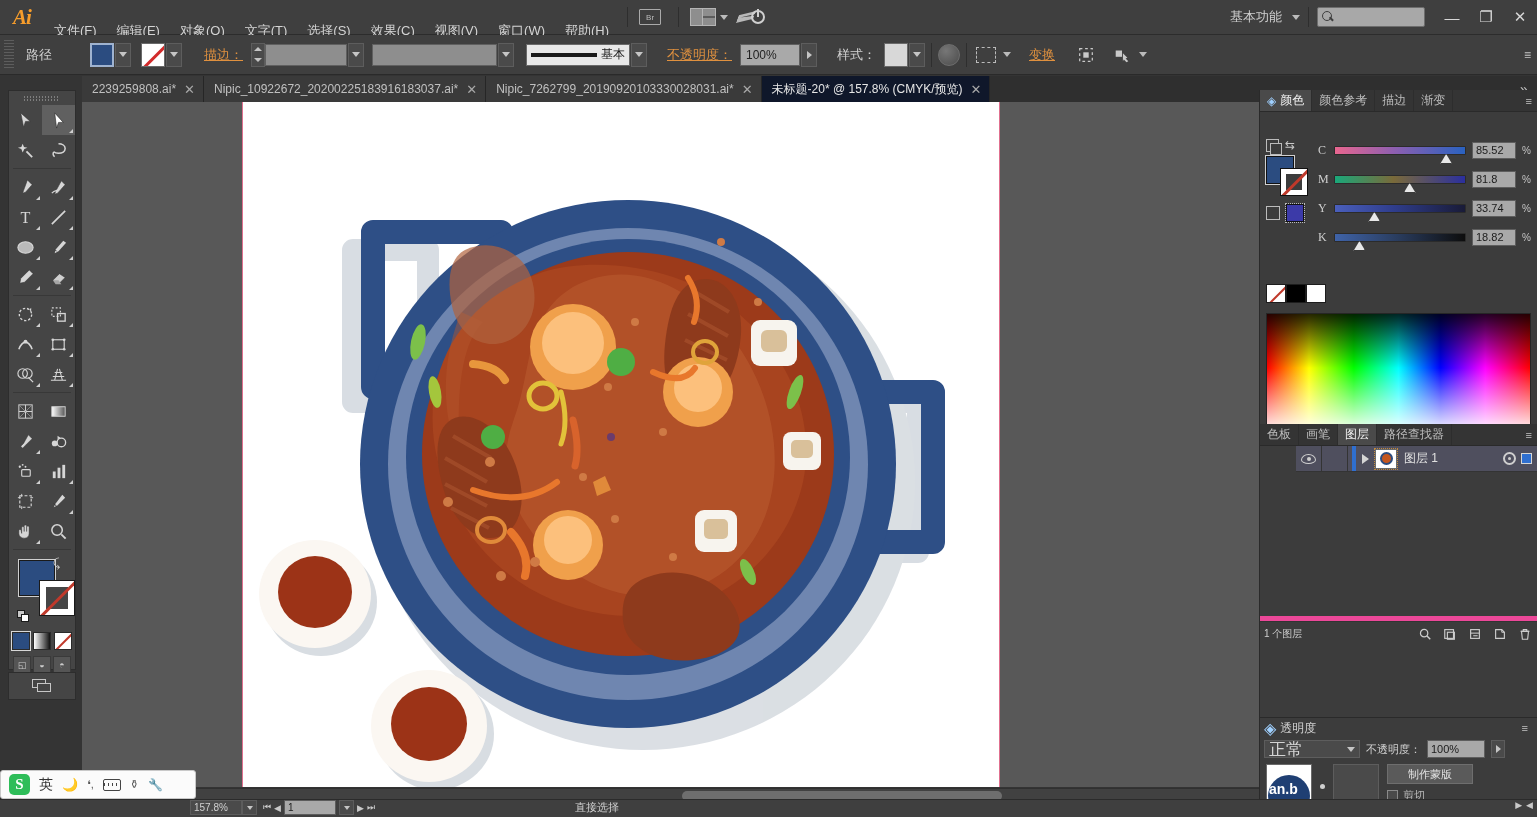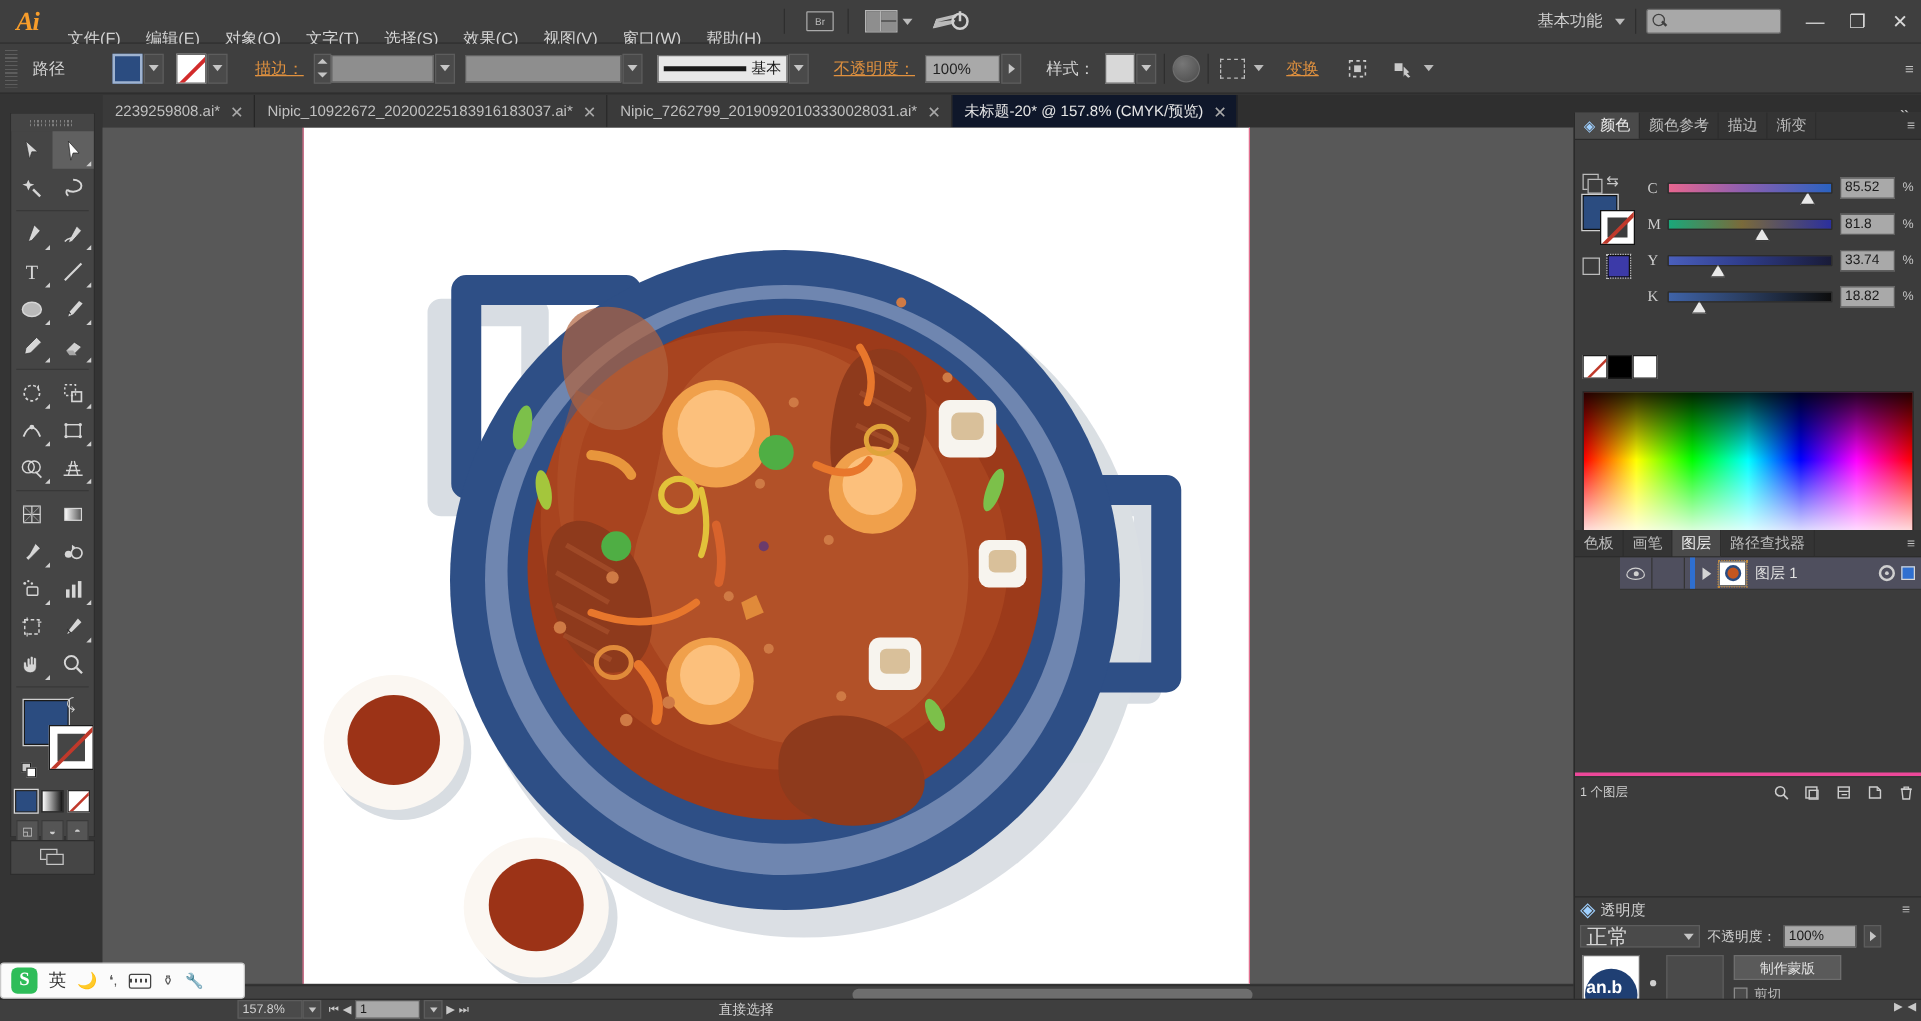--- a/index.html
+++ b/index.html
@@ -23,21 +23,21 @@
     color: #f79d2b; font-size: 21px; font-weight: bold; font-style: italic;
     font-family: "Liberation Serif", serif; letter-spacing: -1px;
   }
   .menu-item {
     padding: 13px 10px; height: 35px; line-height: 35px;
     color: #d4d4d4; font-size: 13px; white-space: nowrap; cursor: default;
   }
   .mb-sep { width: 1px; height: 20px; background: #2e2e2e; margin: 0 8px; }
   .mb-btn {
     width: 28px; height: 22px; margin: 0 3px; display: flex; align-items: center;
-    justify-content: flex-end; color: #c8c8c8;
+    justify-content: flex-start; color: #c8c8c8;
   }
   .mb-icon-box {
     width: 22px; height: 16px; border: 1px solid #aaa; border-radius: 1px;
     display: flex; align-items: center; justify-content: center;
     font-size: 8px; color: #bbb;
   }
   .arrange-ico {
     width: 26px; height: 18px; border: 1px solid #b5b5b5; display: flex;
   }
   .arrange-ico i { display: block; border-right: 1px solid #b5b5b5; }
@@ -322,21 +322,21 @@
   .spectrum {
     margin: 6px 6px 0 6px; height: 122px; border: 1px solid #262626;
     background:
       linear-gradient(to bottom, rgba(255,255,255,0) 45%, rgba(255,255,255,1) 100%),
       linear-gradient(to top, rgba(0,0,0,0) 55%, rgba(0,0,0,.85) 100%),
       linear-gradient(to right, #ff0000, #ffff00 16%, #00ff00 33%, #00ffff 50%, #0000ff 66%, #ff00ff 83%, #ff0000);
   }
 
   
   .layers-panel { position: absolute; left:0; right:0; top: 334px; bottom: 100px; }
-  .layer-list { background: #3c3c3c; height: 175px; border-bottom:3px solid #ec4899;padding-left:36px;}
+  .layer-list { background: #3c3c3c; height: 175px; border-bottom:5px solid #ec4899;padding-left:36px;}
   .layer-row {
     display: flex; align-items: center; height: 26px; background: #4f4f5e;
     border-bottom: 1px solid #343434; padding-right: 2px;
   }
   .eye-cell { width: 26px; display:flex;align-items:center;justify-content:center; border-right:1px solid #343434; height:100%;}
   .eye {
     width: 15px; height: 10px; border: 1.4px solid #d0d0d0; border-radius: 50% 50% 50% 50%/ 60% 60% 40% 40%;
     position: relative;
   }
   .eye:after { content:''; position:absolute; left:4.5px; top:2px; width:4px;height:4px;border-radius:50%;background:#d0d0d0;}

